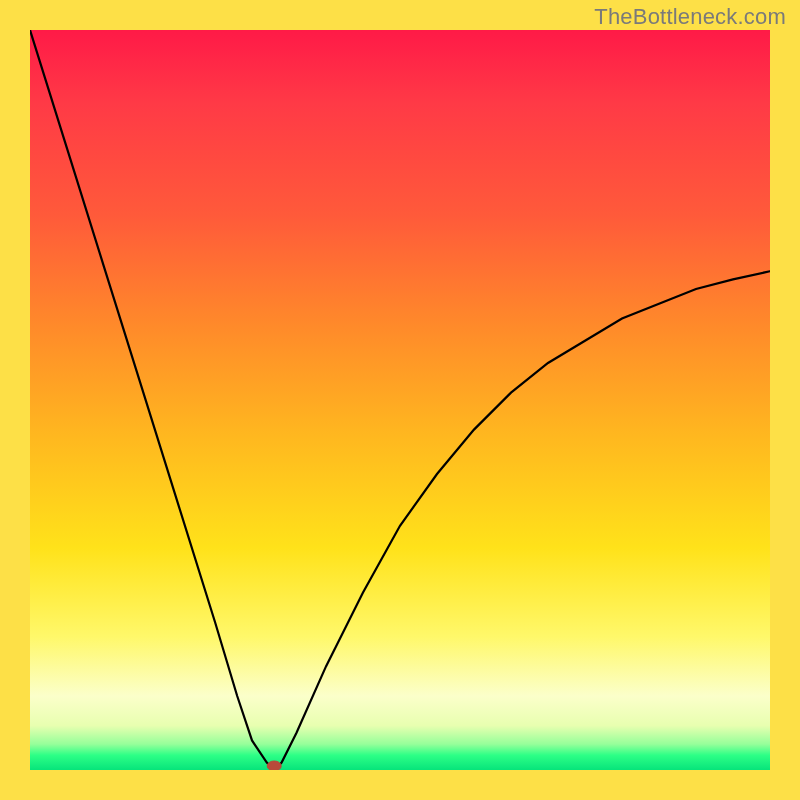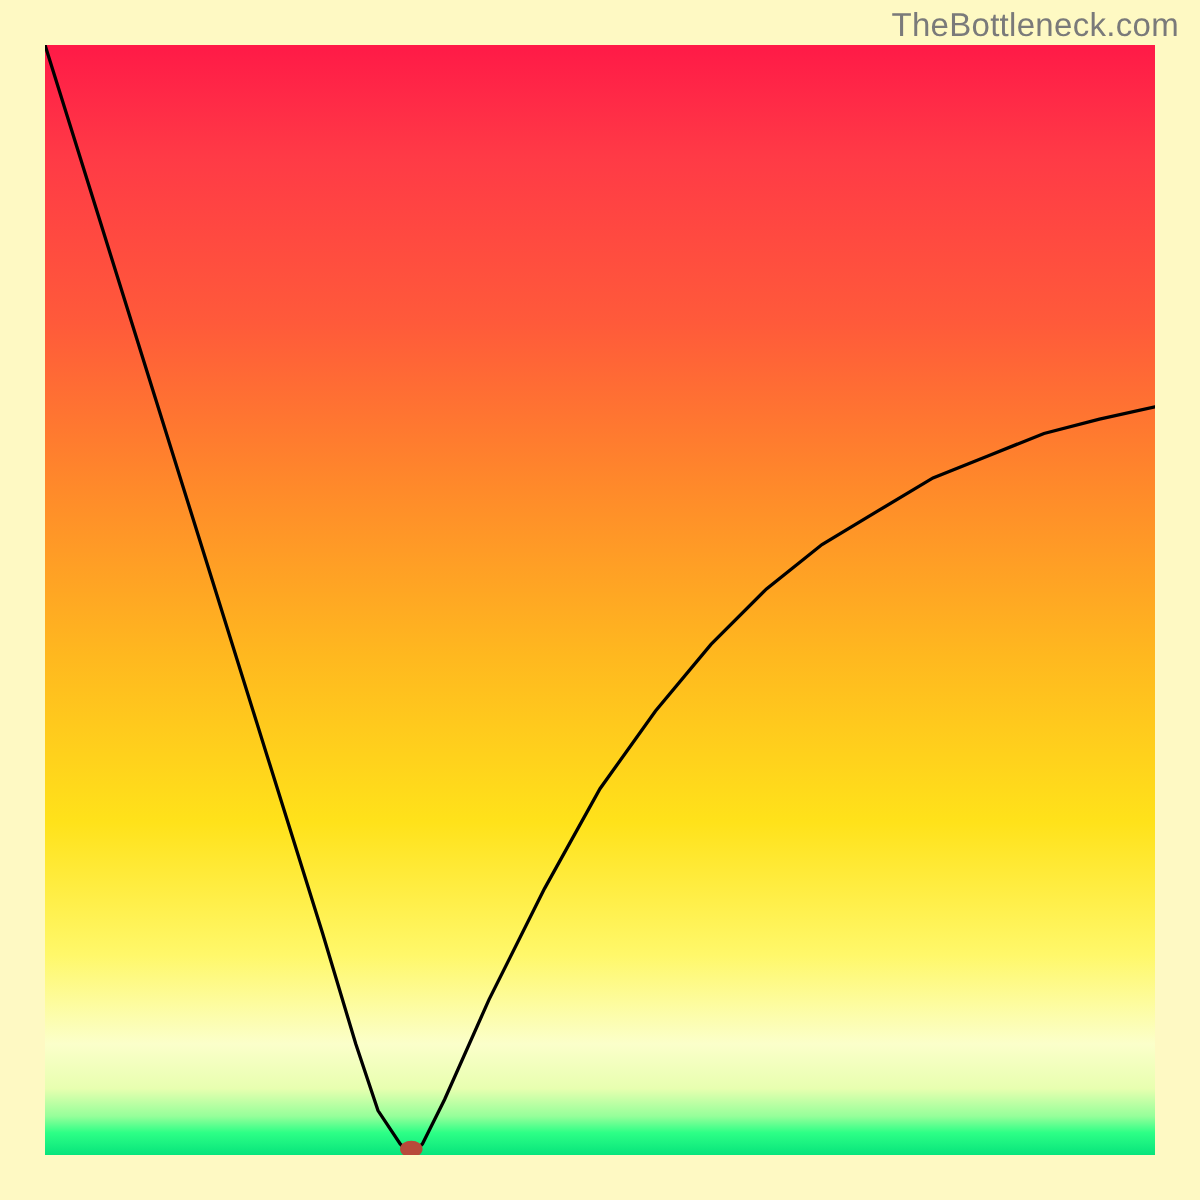--- a/index.html
+++ b/index.html
@@ -7,21 +7,21 @@
     padding: 0;
     width: 800px;
     height: 800px;
     background: #000;
     overflow: hidden;
     font-family: Arial, Helvetica, sans-serif;
   }
   .frame {
     position: absolute;
     inset: 0;
-    background: #fef9c3;
+    background: #fde047;
   }
   .plot-area {
     position: absolute;
     left: 30px;
     top: 30px;
     width: 740px;
     height: 740px;
     overflow: hidden;
   }
   .gradient {

